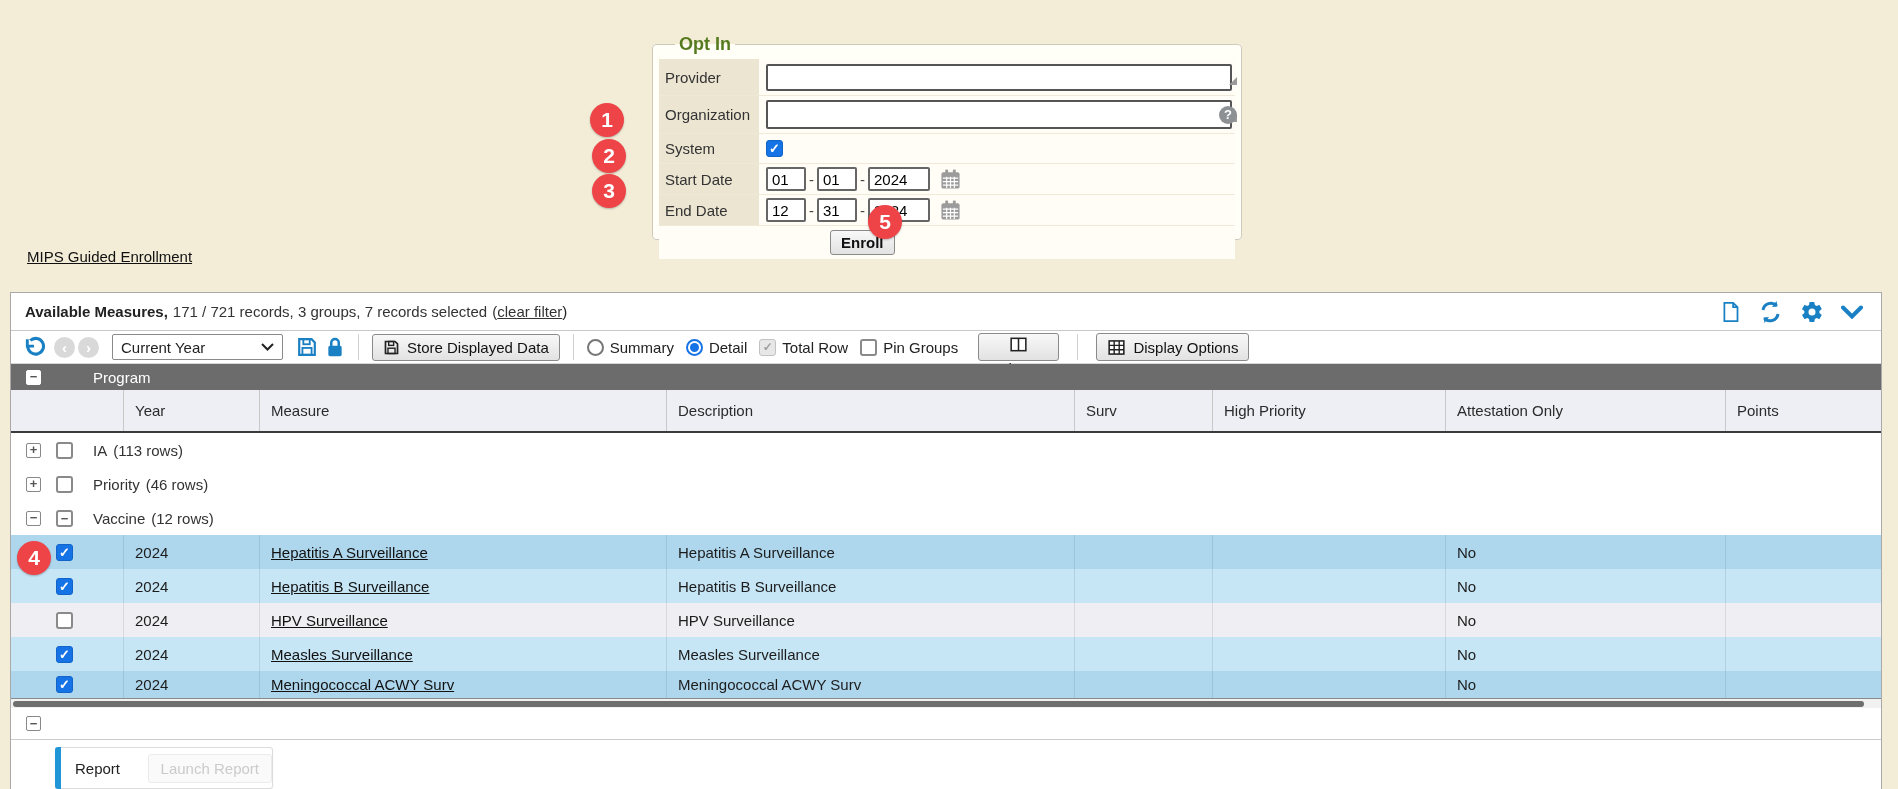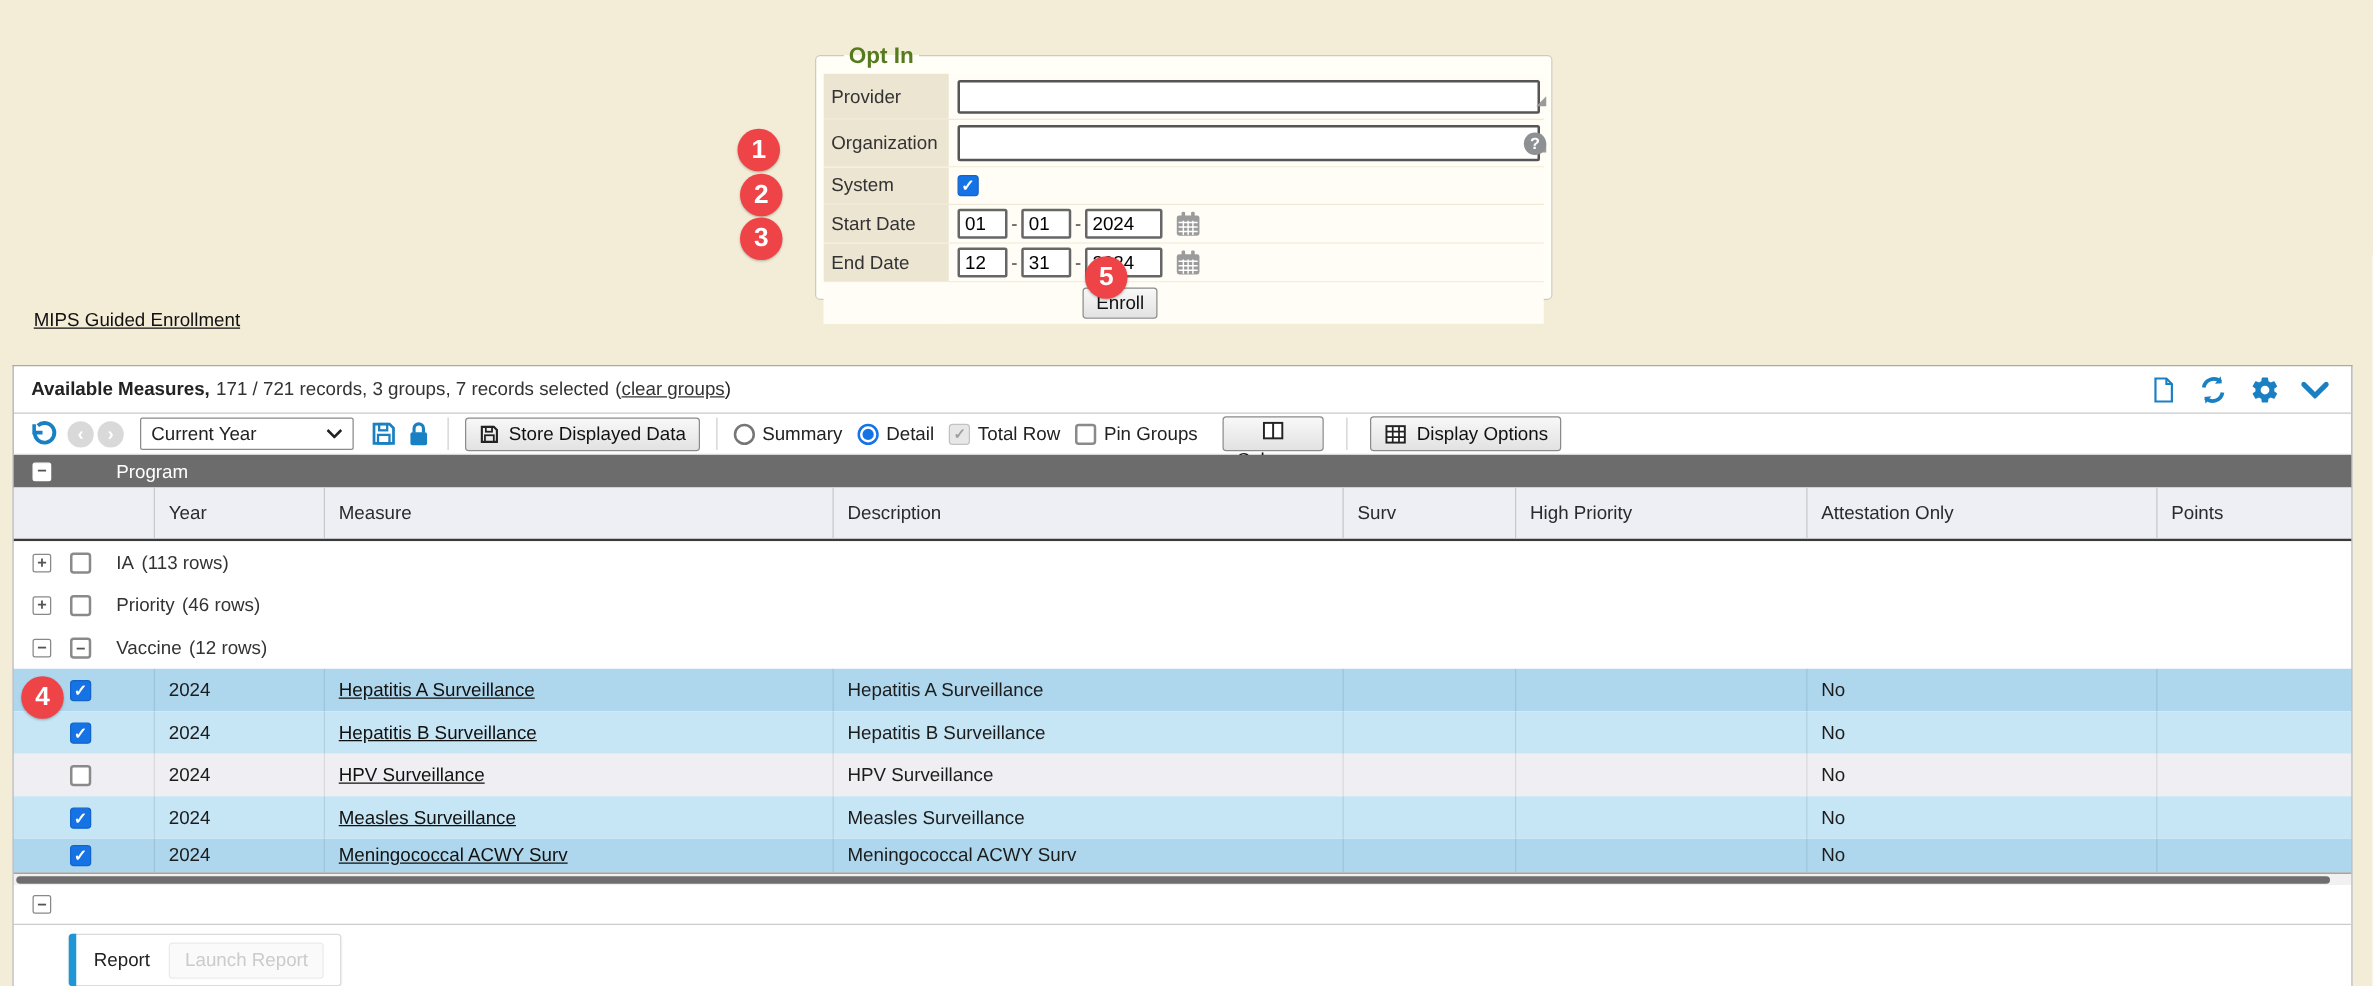--- a/index.html
+++ b/index.html
@@ -31,21 +31,21 @@
   .cb.on { background:#1673e6; border:1px solid #1264c9; color:#fff; font-size:13px; font-weight:bold; }
   .cb.off { background:#fff; border:2px solid #8a8a8a; }
   .cb.ind { background:#fff; border:2px solid #8a8a8a; color:#555; font-size:13px; font-weight:bold; }
   .cb.dis { background:#e7e7e7; border:1px solid #c2c2c2; color:#9e9e9e; font-size:12px; font-weight:bold; }
   .dinput { height:24px; border:2px solid #666; border-radius:2px; font-size:15px;
     padding:0 4px; font-family:"Liberation Sans",sans-serif; background:#fff; }
   .dsep { margin:0 3px; color:#444; font-size:15px; }
   .btn { font-family:"Liberation Sans",sans-serif; font-size:15px; color:#111;
     background:linear-gradient(#f8f8f8,#e2e2e2); border:1px solid #8a8a8a;
     border-radius:3px; padding:2px 10px; display:inline-flex; align-items:center; gap:7px; }
-  .enroll-btn { margin-left:100px; height:25px; }
+  .enroll-btn { margin-left:64px; height:25px;font-weight:bold; }
 
   
   .mips-link { position:absolute; left:27px; top:248px; font-size:15px; color:#111;
     text-decoration:underline; }
 
   
   .panel { position:absolute; left:10px; top:292px; width:1872px; height:497px;
     background:#fff; border:1px solid #a9a9a9; border-bottom:none;
     display:flex; flex-direction:column; }
 
@@ -105,21 +105,21 @@
     display:flex; align-items:center; }
   .hscroll .thumb { height:6px; width:99%; margin-left:2px; background:#6e6e6e; border-radius:3px; }
 
   .collapse-row { height:32px; flex:none; display:flex; align-items:center;
     border-bottom:1px solid #cccccc; background:#fff; }
   .collapse-row .xbox { margin-left:15px; }
 
   .report-area { flex:1; background:#fff; padding:7px 0 0 44px; }
   .report-box { width:218px; height:42px; background:#fff; border:1px solid #dcdcdc;
     border-radius:3px; box-shadow:0 1px 2px rgba(0,0,0,.06); position:relative;
-    display:flex; align-items:center; padding-left:19px; gap:15px; }
+    display:flex; align-items:center; padding-left:19px; gap:15px;justify-content:space-between; }
   .report-box .accent { position:absolute; left:-1px; top:-1px; width:6px; height:42px;
     background:#2196d6; border-radius:3px 0 0 3px; }
   .report-box .rlabel { font-size:15px; color:#222; }
   .btn-disabled { font-size:15px; color:#cbcbcb; background:#fafafa; border:1px solid #ebebeb;
     border-radius:3px; padding:5px 12px; }
 
   svg { flex:none; }
 </style>
 </head>
 <body>
@@ -202,21 +202,21 @@
 </fieldset>
 
 <a class="mips-link">MIPS Guided Enrollment</a>
 
 <div class="panel">
 
   <div class="panel-header">
     <span class="ttl">Available Measures,</span>
     <span class="sub">171 / 721 records, 3 groups, 7 records selected</span>
     <span class="sub">(</span>
-      <a class="clear-filter">clear groups</a>
+      <a class="clear-filter">clear filter</a>
       <span>)</span>
     <div class="hdr-icons">
       <svg width="21" height="24" viewBox="0 0 24 26">
         <path d="M5 2.5h10l5 5v16H5z" fill="none" stroke="#1a80c4" stroke-width="2"></path>
         <path d="M15 2.5v5h5" fill="none" stroke="#1a80c4" stroke-width="2"></path>
       </svg>
       <svg width="25" height="24" viewBox="0 0 24 24">
         <path d="M4.5 10a8 8 0 0 1 13.5-4.5" fill="none" stroke="#1a80c4" stroke-width="3"></path>
         <path d="M19.5 14a8 8 0 0 1-13.5 4.5" fill="none" stroke="#1a80c4" stroke-width="3"></path>
         <path d="M18 1l1 5.5-5.5.5z" fill="#1a80c4"></path>

